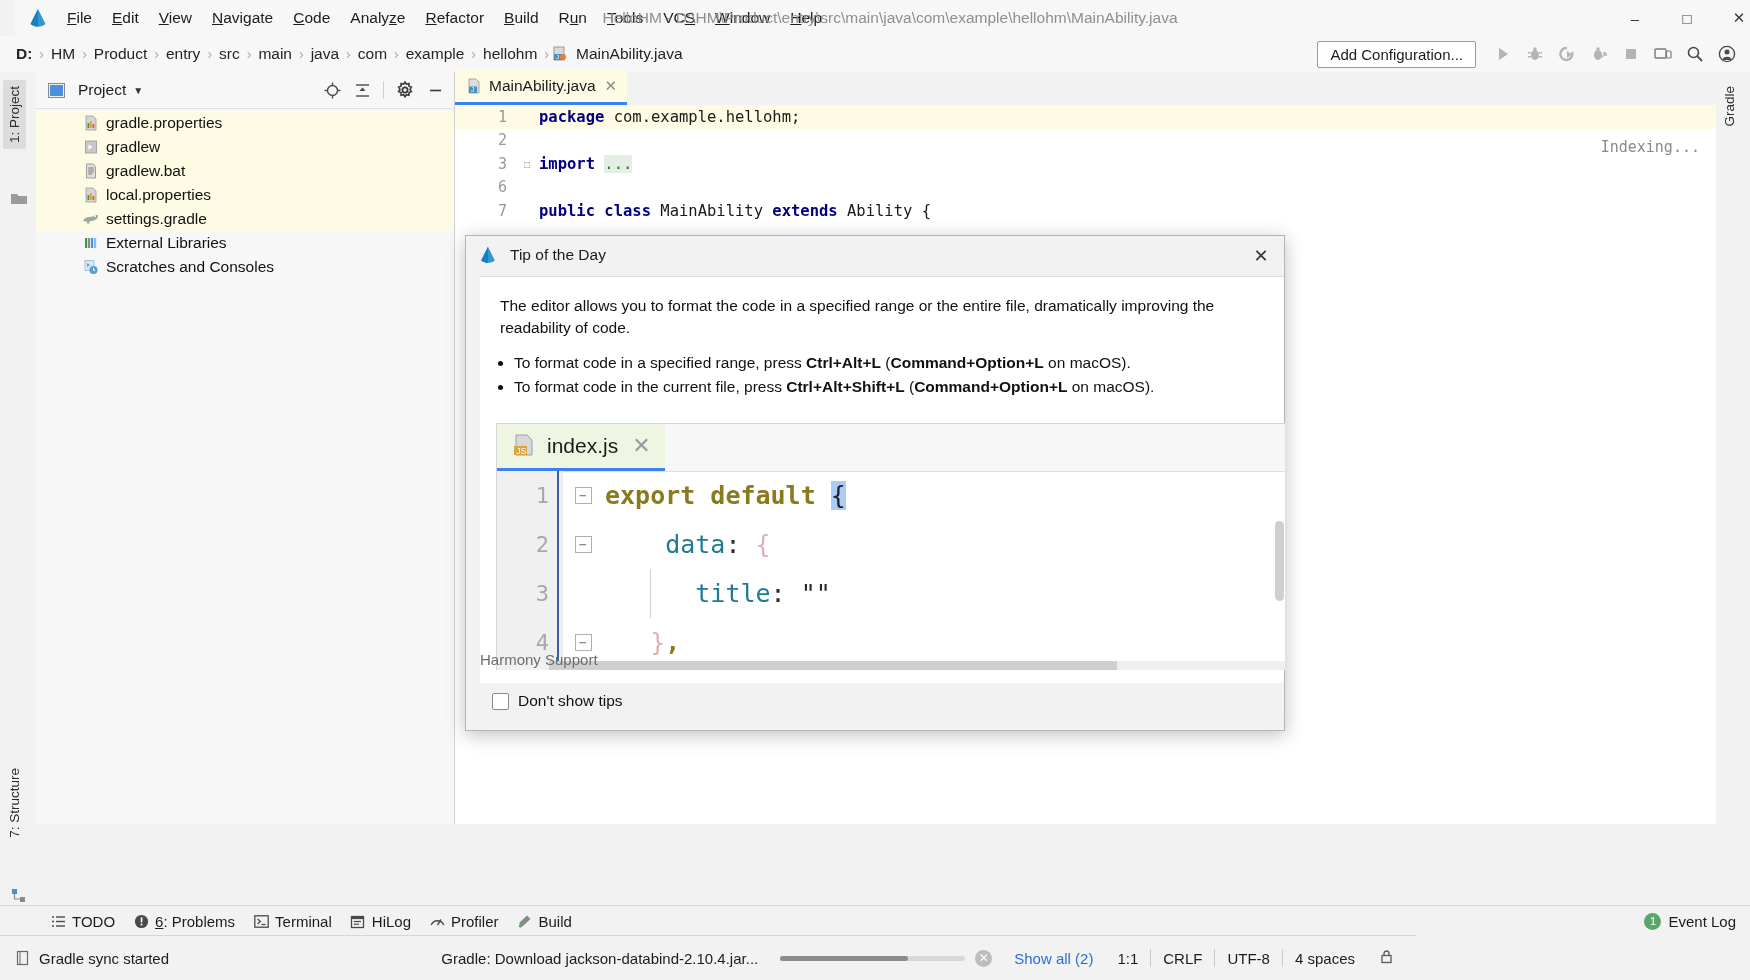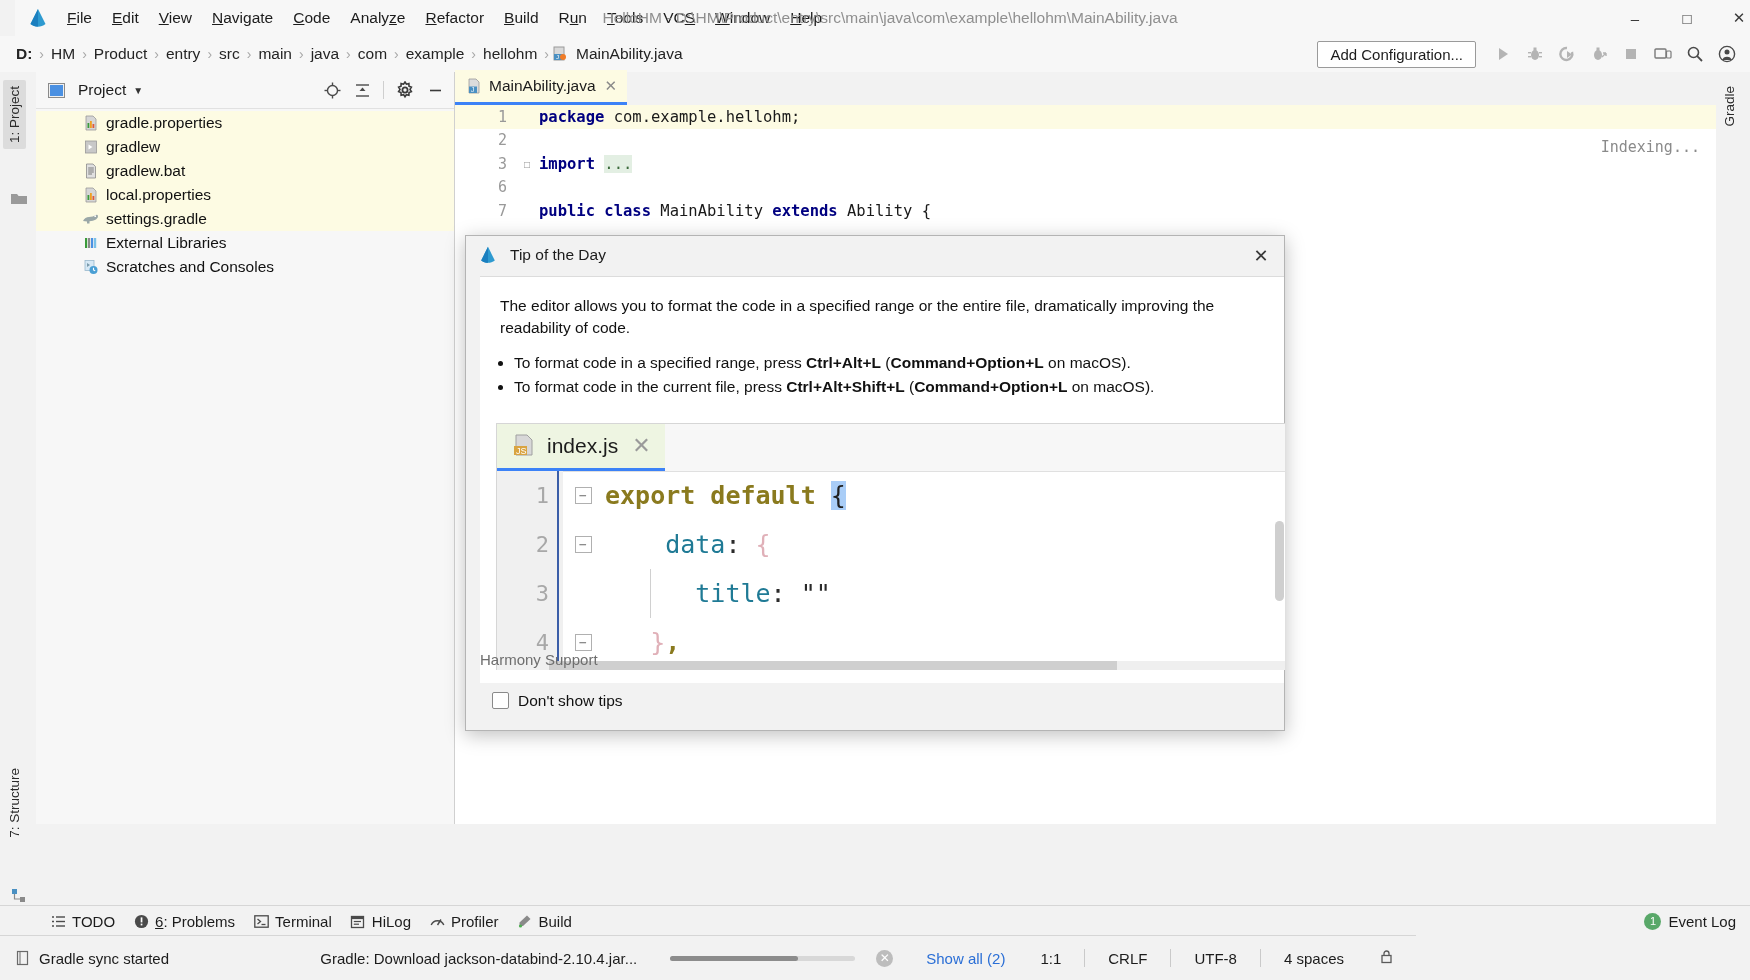--- a/index.html
+++ b/index.html
@@ -122,41 +122,41 @@
   .t-str{color:#2a2a2a;}
   .t-sel{background:#a9cdf7;}
   .vline{position:absolute;left:60px;top:0;bottom:0;width:2px;background:#3b5ea8;}
   .guideline{position:absolute;width:1px;background:#d0d0d0;}
   .hscroll{position:absolute;left:52px;bottom:0;height:9px;width:760px;background:#efefef;}
   .hscroll i{display:block;height:9px;width:568px;background:#cfcfcf;}
   .vscroll{position:absolute;right:1px;top:50px;width:9px;height:80px;background:#cfcfcf;border-radius:5px;}
 
   .harmony{position:absolute;left:14px;bottom:62px;font-size:15px;color:#6e6e6e;}
   .dlg-foot{position:absolute;left:0;right:0;bottom:0;height:58px;display:flex;align-items:center;}
-  .chk{display:flex;margin-left:26px;font-size:15.5px;color:#111;}
+  .chk{display:flex;align-items:center;margin-left:26px;font-size:15.5px;color:#111;}
   .cbox{width:15px;height:15px;border:1px solid #8a8a8a;background:#fff;margin-right:9px;border-radius:2px;}
   .btns{position:absolute;right:16px;display:flex;align-items:center;gap:10px;}
   .btn{border:1px solid #9a9a9a;background:#f2f2f2;border-radius:2px;padding:7px 22px;font-size:15.5px;
     color:#111;white-space:nowrap;}
   .btn.disabled{color:#a6a6a6;border-color:#dadada;background:#f2f2f2;}
   .btn.primary{background:#3c82f7;border-color:#3c82f7;color:#fff;font-weight:bold;}
   .btn u{text-decoration:underline;}
 
   
   .toolwin{position:absolute;left:0;bottom:44px;width:1750px;height:30px;background:#f2f2f2;
     border-top:1px solid #d6d6d6;display:flex;align-items:center;}
   .twi{display:flex;align-items:center;margin-left:18px;font-size:15px;color:#1c1c1c;white-space:nowrap;}
   .twi .ricon{width:16px;height:16px;margin-right:6px;}
   .twi u{text-decoration:underline;}
   .eventlog{position:absolute;right:14px;display:flex;align-items:center;font-size:15px;color:#1c1c1c;}
 
   .status{position:absolute;left:0;bottom:0;width:1416px;height:44px;background:#f2f2f2;
     border-top:1px solid #d6d6d6;display:flex;align-items:center;}
   .st-left{display:flex;align-items:center;margin-left:14px;font-size:15px;color:#1c1c1c;}
-  .st-right{position:absolute;right:10px;display:flex;align-items:center;font-size:15px;color:#1c1c1c;gap:11px;}
+  .st-right{position:absolute;right:10px;display:flex;align-items:center;font-size:15px;color:#1c1c1c;gap:0;}
   .st-item{padding:0 12px;white-space:nowrap;}
   .vbar{width:1px;height:18px;background:#cacaca;}
   .pbar{width:185px;height:5px;background:#d8d8d8;border-radius:3px;margin:0 10px;position:relative;}
   .pbar i{position:absolute;left:0;top:0;height:5px;width:128px;background:#8c8c8c;border-radius:3px;}
   .xcirc{width:17px;height:17px;border-radius:50%;background:#bdbdbd;color:#fff;font-size:12px;
     display:flex;align-items:center;justify-content:center;margin-right:10px;}
   .link{color:#2b6fd6;}
   .greenbadge{width:17px;height:17px;border-radius:50%;background:#59a869;color:#fff;font-size:11px;
     display:flex;align-items:center;justify-content:center;margin-right:7px;}
 </style>

